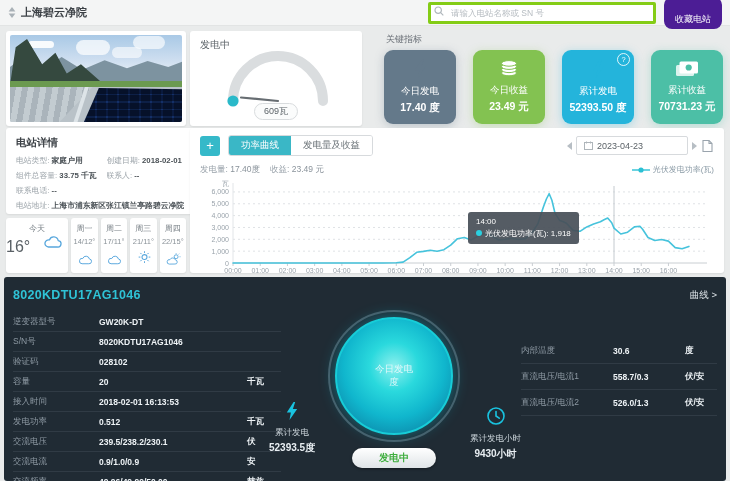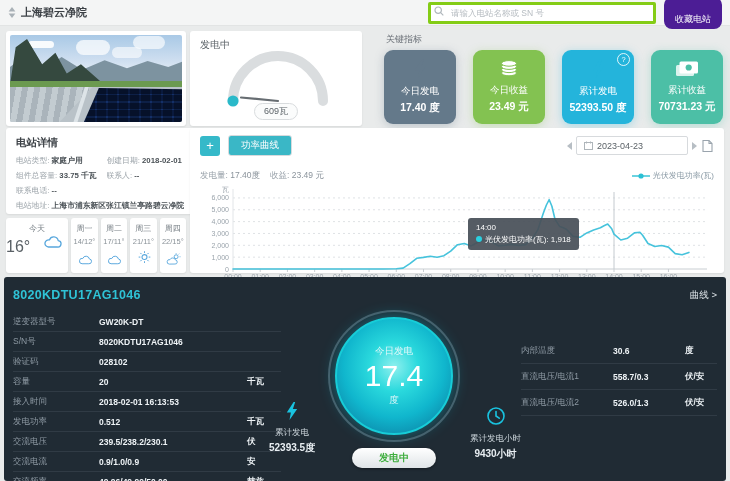--- a/index.html
+++ b/index.html
@@ -61,21 +61,21 @@
   .add-btn{width:20px;height:20px;background:#35b9c9;color:#fff;border:none;border-radius:3px;font-size:13px;line-height:18px;cursor:pointer;padding:0;}
   .tabs{display:flex;margin-left:8px;border:1px solid #d7dadd;border-radius:3px;overflow:hidden;}
   .tab{padding:3px 12px;font-size:9.5px;background:#fff;color:#6b7378;border:none;cursor:pointer;}
   .tab.active{background:#3ab7c6;color:#fff;}
   .datenav{display:flex;align-items:center;gap:4px;}
   .dn-arrow{width:0;height:0;border-top:4px solid transparent;border-bottom:4px solid transparent;cursor:pointer;}
   .dn-prev{border-right:5px solid #b7bec4;}
   .dn-next{border-left:5px solid #b7bec4;}
   .datebox{display:flex;align-items:center;gap:4px;border:1px solid #d7dadd;border-radius:2px;background:#fff;height:17px;padding:0 7px;min-width:96px;cursor:pointer;}
   .datebox span{font-size:9px;color:#5c6368;}
-  .ch-sub{display:flex;align-items:center;margin-top:13px;height:13px;}
+  .ch-sub{display:flex;align-items:center;margin-top:7px;height:13px;}
   .ch-sub .kv{font-size:8.5px;color:#9aa3ab;margin-right:10px;}
   .ch-sub .kv b{color:#8a939b;font-weight:normal;}
   .legend{margin-left:auto;display:flex;align-items:center;gap:3px;font-size:8px;color:#8a9aa5;}
   .chart-wrap{position:relative;margin-top:2px;}
   .tooltip{position:absolute;left:268px;top:34px;background:rgba(72,80,88,.93);border-radius:3px;color:#fff;font-size:8px;padding:4px 8px;line-height:1.5;pointer-events:none;}
   .tooltip .dot{display:inline-block;width:6px;height:6px;border-radius:50%;background:#2ad0e0;margin-right:3px;}
   
   #bottom-panel{position:absolute;left:4px;top:277px;width:722px;height:204px;background:#202b34;border-radius:3px;padding:11px 9px;box-sizing:border-box;}
   .inv-head{display:flex;align-items:center;}
   .inv-title{color:#2fc3d6;font-size:12.5px;font-weight:bold;letter-spacing:.3px;}
@@ -248,20 +248,21 @@
           <path d="M4.4 14.8 a3 3 0 1 1 .9-5.9 A3.9 3.9 0 0 1 12.6 9.3 a2.6 2.6 0 0 1-.7 5.4 Z" fill="none" stroke="#58a7dd" stroke-width="1.2" stroke-linejoin="round"></path>
         </svg></span>
     </div>
   </div>
 
 <div class="card" id="chart-card">
   <div class="ch-head">
     <button class="add-btn">+</button>
     <div class="tabs" id="chart-tabs">
         <button class="tab active">功率曲线</button>
+        <button class="tab">发电量及收益</button>
       </div>
     <span class="sp" style="flex:1"></span>
     <div class="datenav">
       <span class="dn-arrow dn-prev"></span>
       <div class="datebox">
         <svg width="9" height="9" viewBox="0 0 9 9">
             <rect x="0.5" y="1.5" width="8" height="7" fill="none" stroke="#aeb5ba"></rect>
             <line x1="2.5" y1="0.5" x2="2.5" y2="2.5" stroke="#aeb5ba"></line>
             <line x1="6.5" y1="0.5" x2="6.5" y2="2.5" stroke="#aeb5ba"></line>
           </svg>
@@ -397,21 +398,20 @@
         <div class="inv-row">
           <span class="l">交流频率</span>
       <span class="v">49.96/49.99/50.00</span>
       <span class="u">赫兹</span>
         </div>
       </div>
     <div class="inv-center">
       <div class="big-circle-outer">
         <div class="big-circle">
           <div class="t">今日发电</div>
-          <div class="v">17.4</div>
           <div class="u">度</div>
         </div>
       </div>
       <button class="status-pill">发电中</button>
       <div class="inv-stat" id="stat-0">
           <span><svg width="12" height="18" viewBox="0 0 12 18">
               <path d="M7.6 0 L0.8 10.6 H4.9 L3.5 18 L11.2 6.9 H6.9 L9.2 0 Z" fill="#19c3e0"></path>
             </svg></span>
     <span class="sl">累计发电</span>
     <span class="sv">52393.5度</span>

